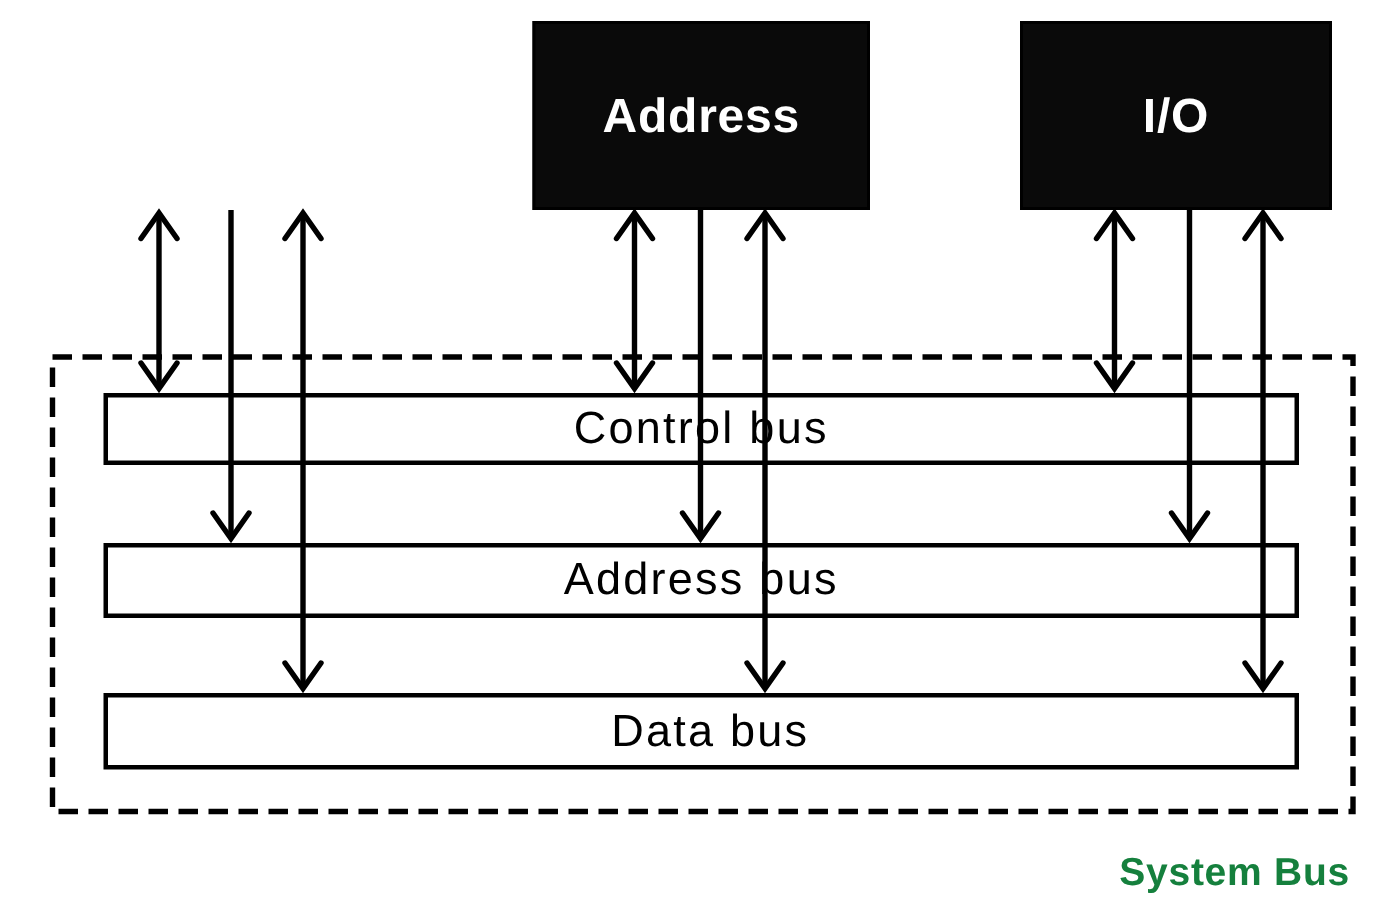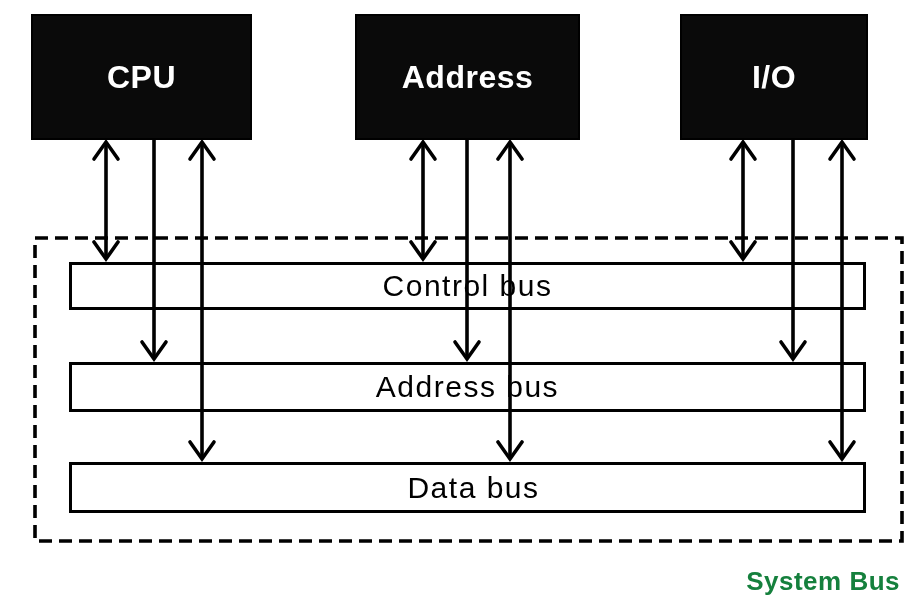--- a/index.html
+++ b/index.html
@@ -29,21 +29,21 @@
     z-index: 1;
   }
   .component-label {
     color: #ffffff;
     font-weight: bold;
     font-size: 32px;
     letter-spacing: 0.5px;
   }
   .component.cpu    { left: 31px;  width: 221px; }
   .component.memory { left: 355px; width: 225px; }
-  .component.io     { left: 680px; width: 188px; align-items: center; }
+  .component.io     { left: 680px; width: 208px; align-items: center; }
 
   
   .bus-bar {
     position: absolute;
     left: 69px;
     width: 797px;
     background: #ffffff;
     border: 3.5px solid #000000;
     box-sizing: border-box;
     display: flex;
@@ -80,23 +80,20 @@
     color: #15803d;
     letter-spacing: 0.5px;
     z-index: 4;
   }
 </style>
 </head>
 <body>
 
 <div class="stage">
 
-  <div class="component cpu">
-    <span class="component-label">CPU</span>
-  </div>
   <div class="component memory">
     <span class="component-label">Address</span>
   </div>
   <div class="component io">
     <span class="component-label">I/O</span>
   </div>
 
   <div class="bus-bar control">
     <span class="bus-label">Control bus</span>
   </div>

